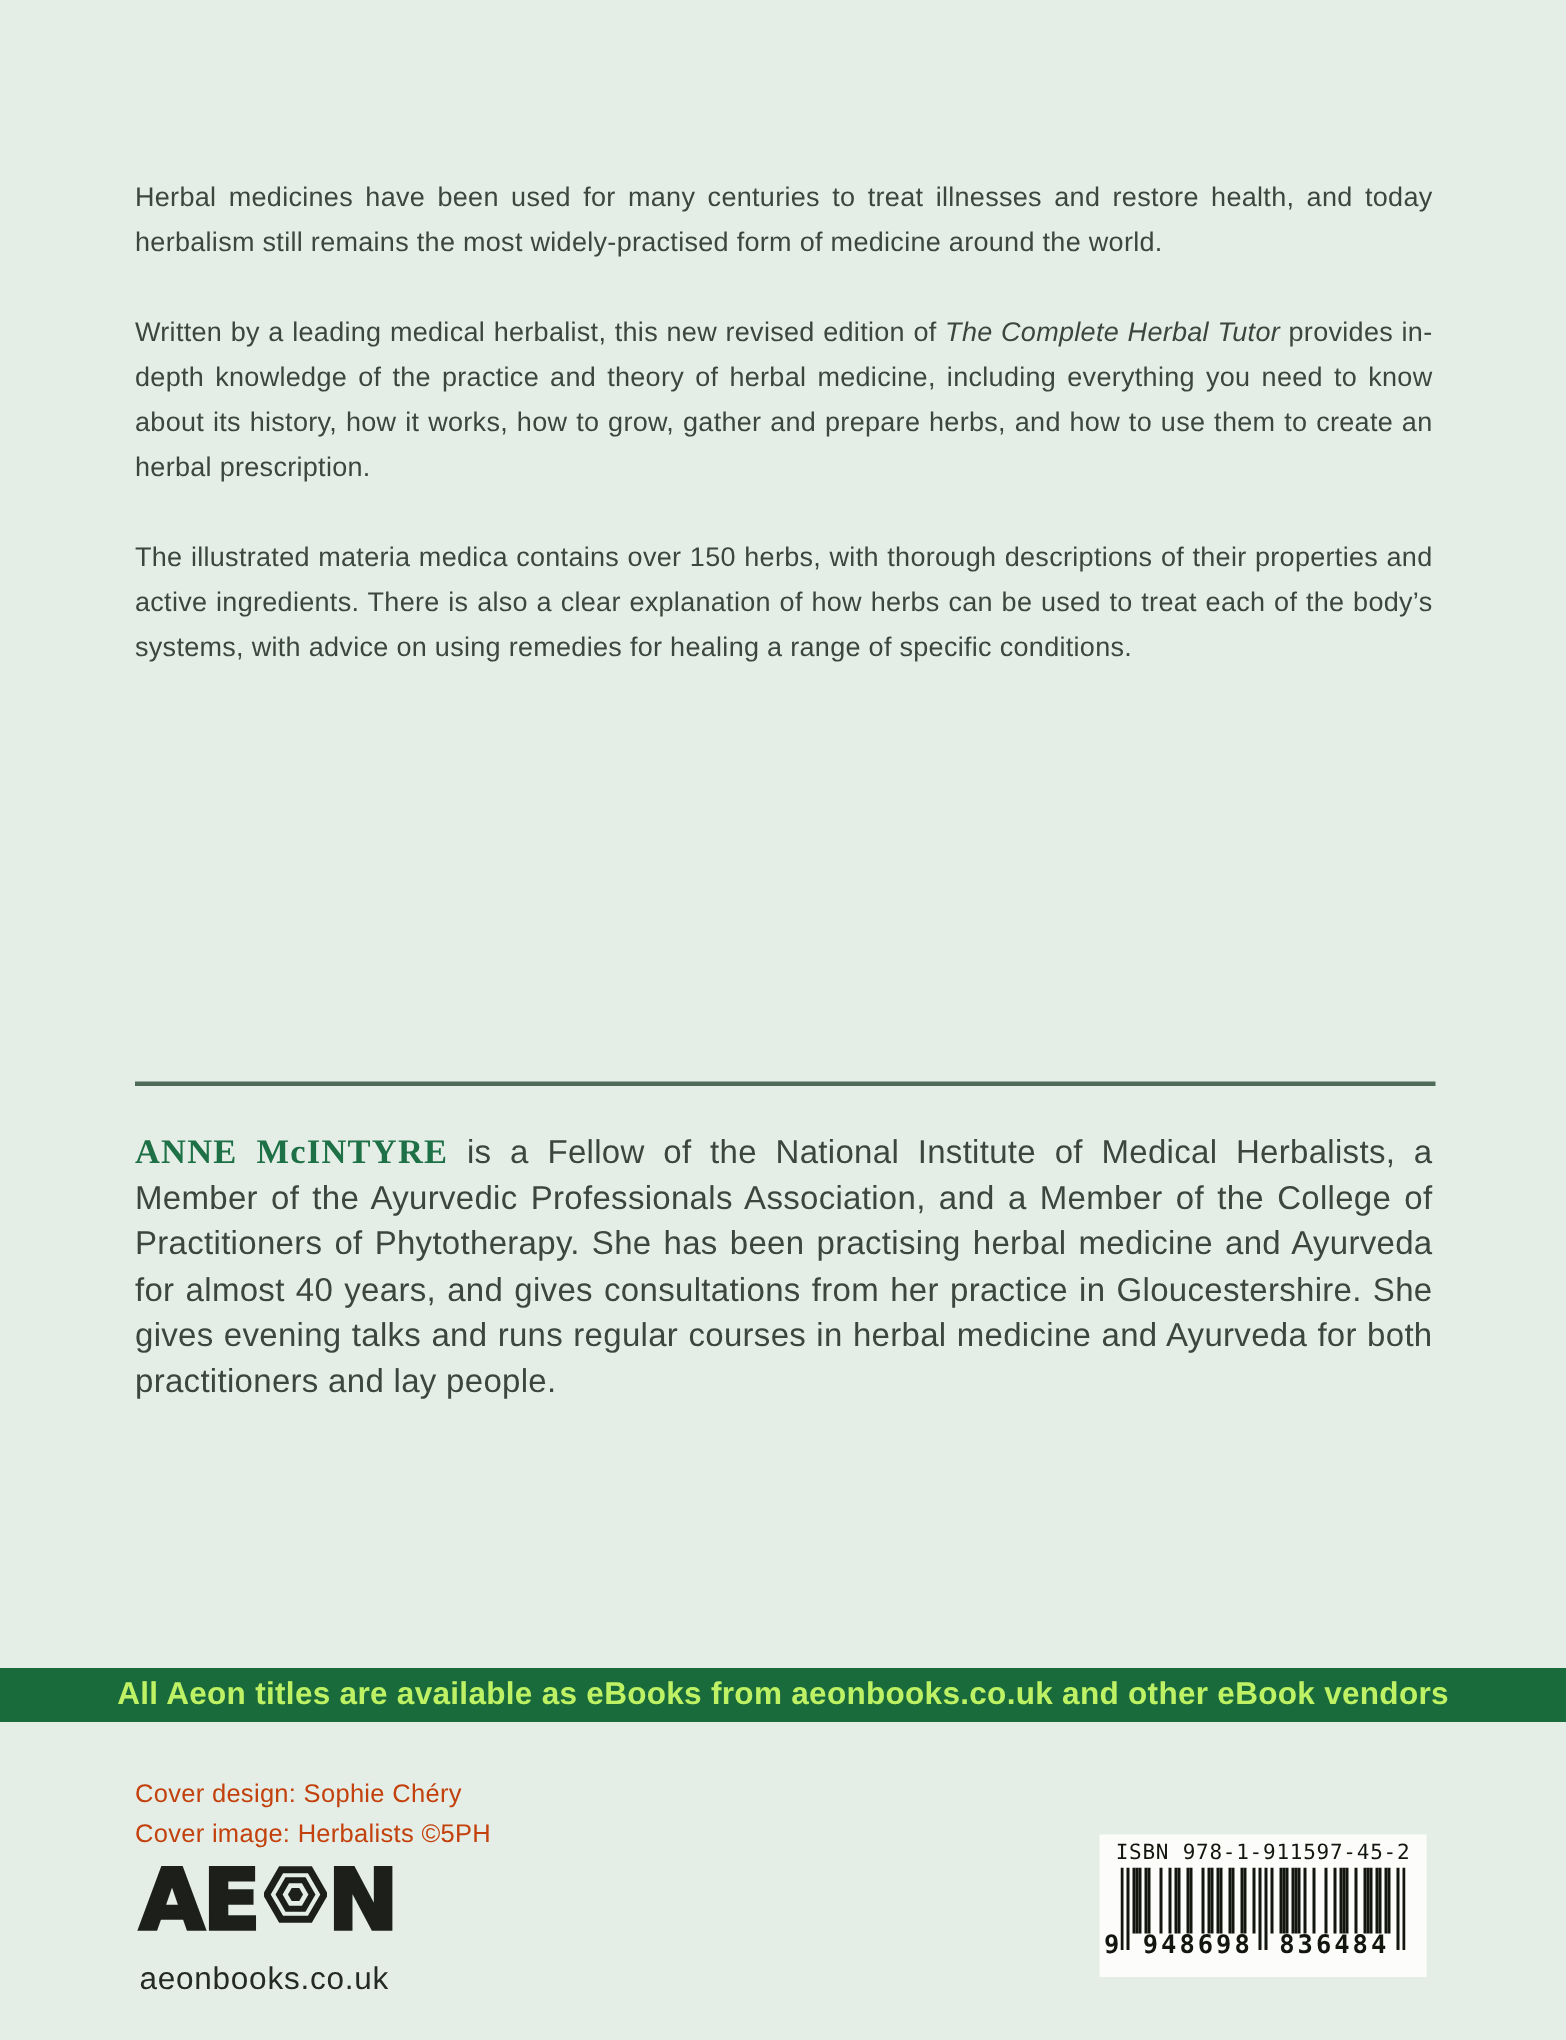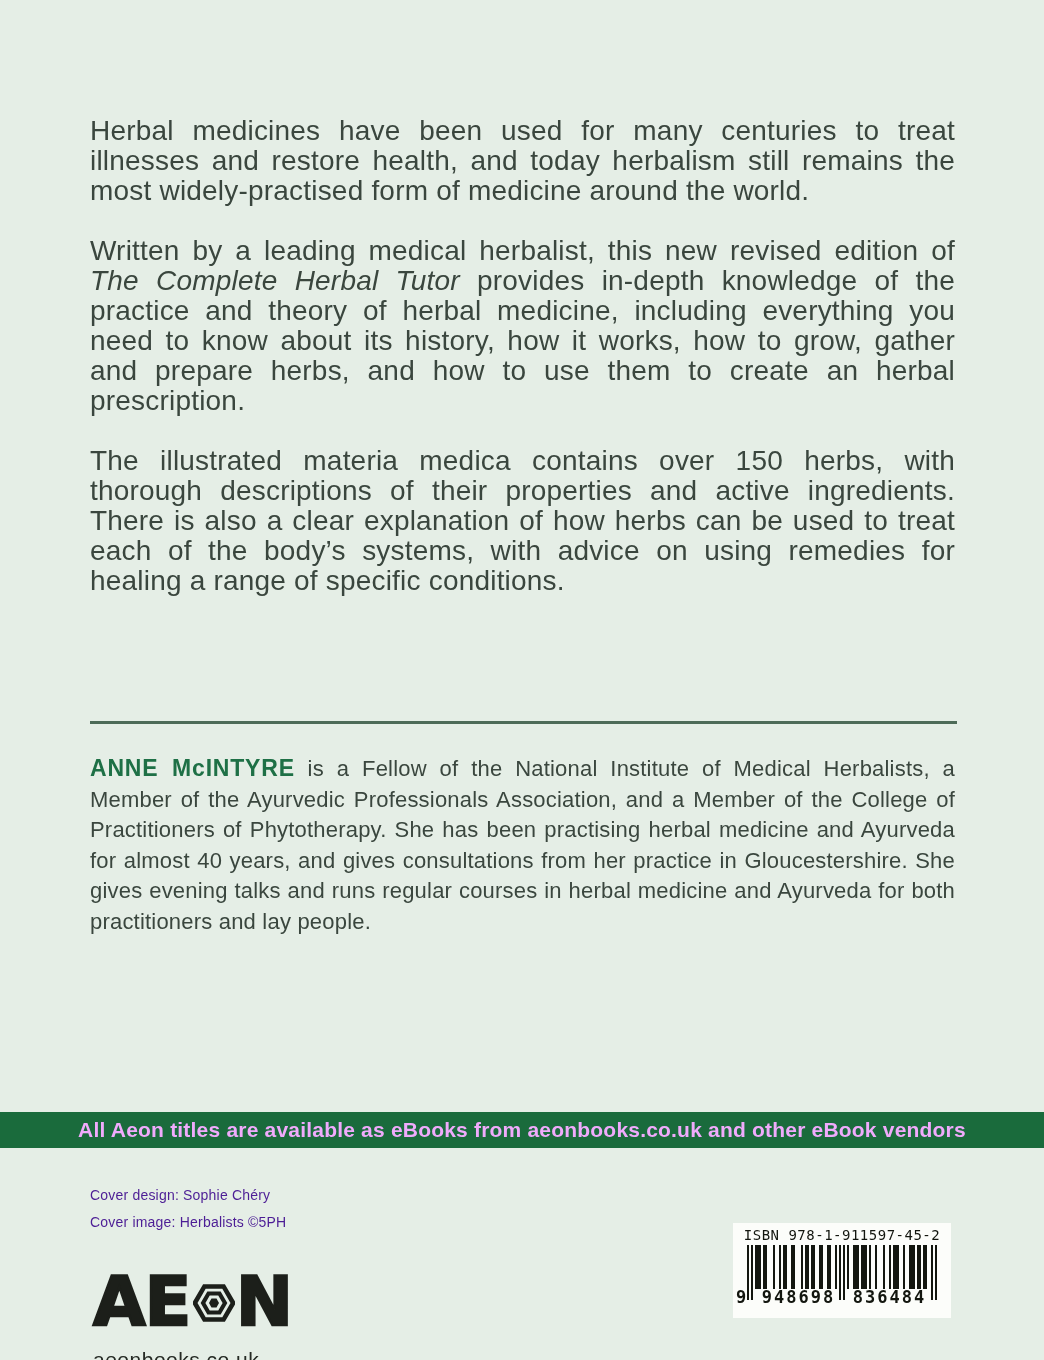--- a/index.html
+++ b/index.html
@@ -11,67 +11,66 @@
   .page{
     position:relative;
     width:1044px;height:1360px;
     background:#e5eee6;
     overflow:hidden;
   }
   
   .blurb{
     position:absolute;left:90px;right:89px;top:116px;
     color:#3a463e;
-    font-size:28px;line-height:30px;
+    font-size:18px;line-height:30px;
     text-align:justify;
     letter-spacing:0.2px;
   }
   .blurb p{margin:0 0 30px 0;}
   .book-title-italic{font-style:italic;}
   
   .divider{
     position:absolute;left:90px;right:87px;top:721px;
     height:3px;background:#4d6b58;border:none;margin:0;
   }
   
   .bio{
     position:absolute;left:90px;right:89px;top:753px;
     color:#3a463e;font-size:22px;line-height:30.5px;
     text-align:justify;letter-spacing:0.2px;
   }
   .bio p{margin:0;}
   .author-name{
-    font-weight:bold;color:#1e7046;font-size:23px;letter-spacing:0.8px;
+    font-weight:bold;color:#1e7046;font-size:23px;letter-spacing:0.8px;font-family:Liberation Serif, serif;
   }
   
   .banner{
     position:absolute;left:0;top:1112px;width:1044px;height:36px;
     background:#1a6b3c;
     display:flex;align-items:center;justify-content:center;
   }
   .banner span{
-    color:#f0abfc;font-size:21px;font-weight:bold;letter-spacing:0.2px;
+    color:#bef264;font-size:21px;font-weight:bold;letter-spacing:0.2px;
   }
   
   .credits{
     position:absolute;left:90px;top:1182px;
-    color:#4c1d95;font-size:14px;line-height:27px;letter-spacing:0.2px;
+    color:#c2410c;font-size:17px;line-height:27px;letter-spacing:0.2px;
   }
   
   .publisher{
     position:absolute;left:93px;top:1240px;
   }
   .logo{
-    display:flex;align-items:center;
+    display:flex;align-items:flex-start;
     color:#1c1f1a;
     font-family:"DejaVu Sans", sans-serif;
-    font-weight:bold;font-size:68px;letter-spacing:-1px;
+    font-weight:bold;font-size:56px;letter-spacing:-1px;
     -webkit-text-stroke:2.4px #1c1f1a;
     line-height:1;
-    margin-top:28px;
   }
   .logo .hex-o{margin:2px 1px 0 3px;display:block;}
   .site{
     margin-top:12px;
     color:#252a24;font-size:21px;letter-spacing:0.5px;
   }
   
   .barcode-box{
     position:absolute;left:733px;top:1223px;width:218px;height:95px;
     background:#fcfdfa;

